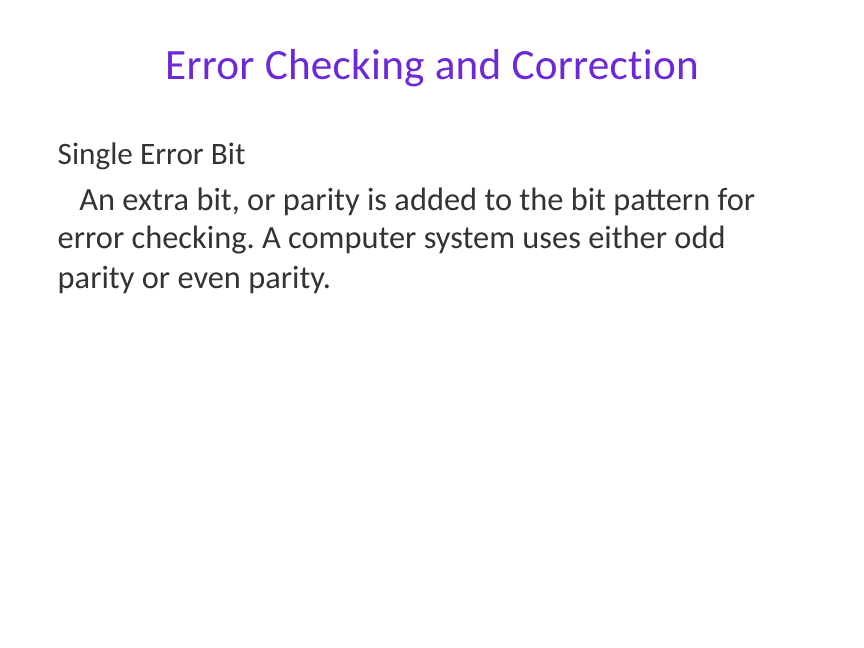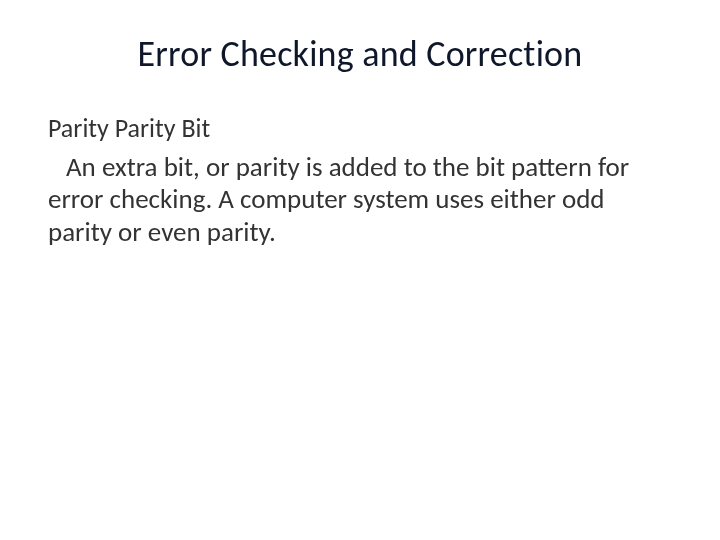--- a/index.html
+++ b/index.html
@@ -15,21 +15,21 @@
   .slide {
     width: 720px;
     height: 540px;
     box-sizing: border-box;
     padding: 28px 48px 0 48px;
   }
   .title {
     text-align: center;
     font-size: 36px;
     font-weight: 400;
-    color: #0f172a;
+    color: #6d28d9;
     margin: 4px 0 36px 0;
     letter-spacing: 0.2px;
   }
   .subheading {
     font-size: 26px;
     font-weight: 400;
     color: #333333;
     margin: 0 0 6px 0;
     line-height: 1.25;
   }
@@ -42,16 +42,16 @@
     text-indent: 18px;
     padding-left: 0;
   }
 </style>
 </head>
 <body>
 
 <div class="slide">
   <h1 class="title">Error Checking and Correction</h1>
   <div class="content">
-    <p class="subheading">Parity Parity Bit</p>
+    <p class="subheading">Single Error Bit</p>
     <p class="body-text">An extra bit, or parity is added to the bit pattern for error checking. A computer system uses either odd parity or even parity.</p>
   </div>
 </div>
 
 </body></html>

